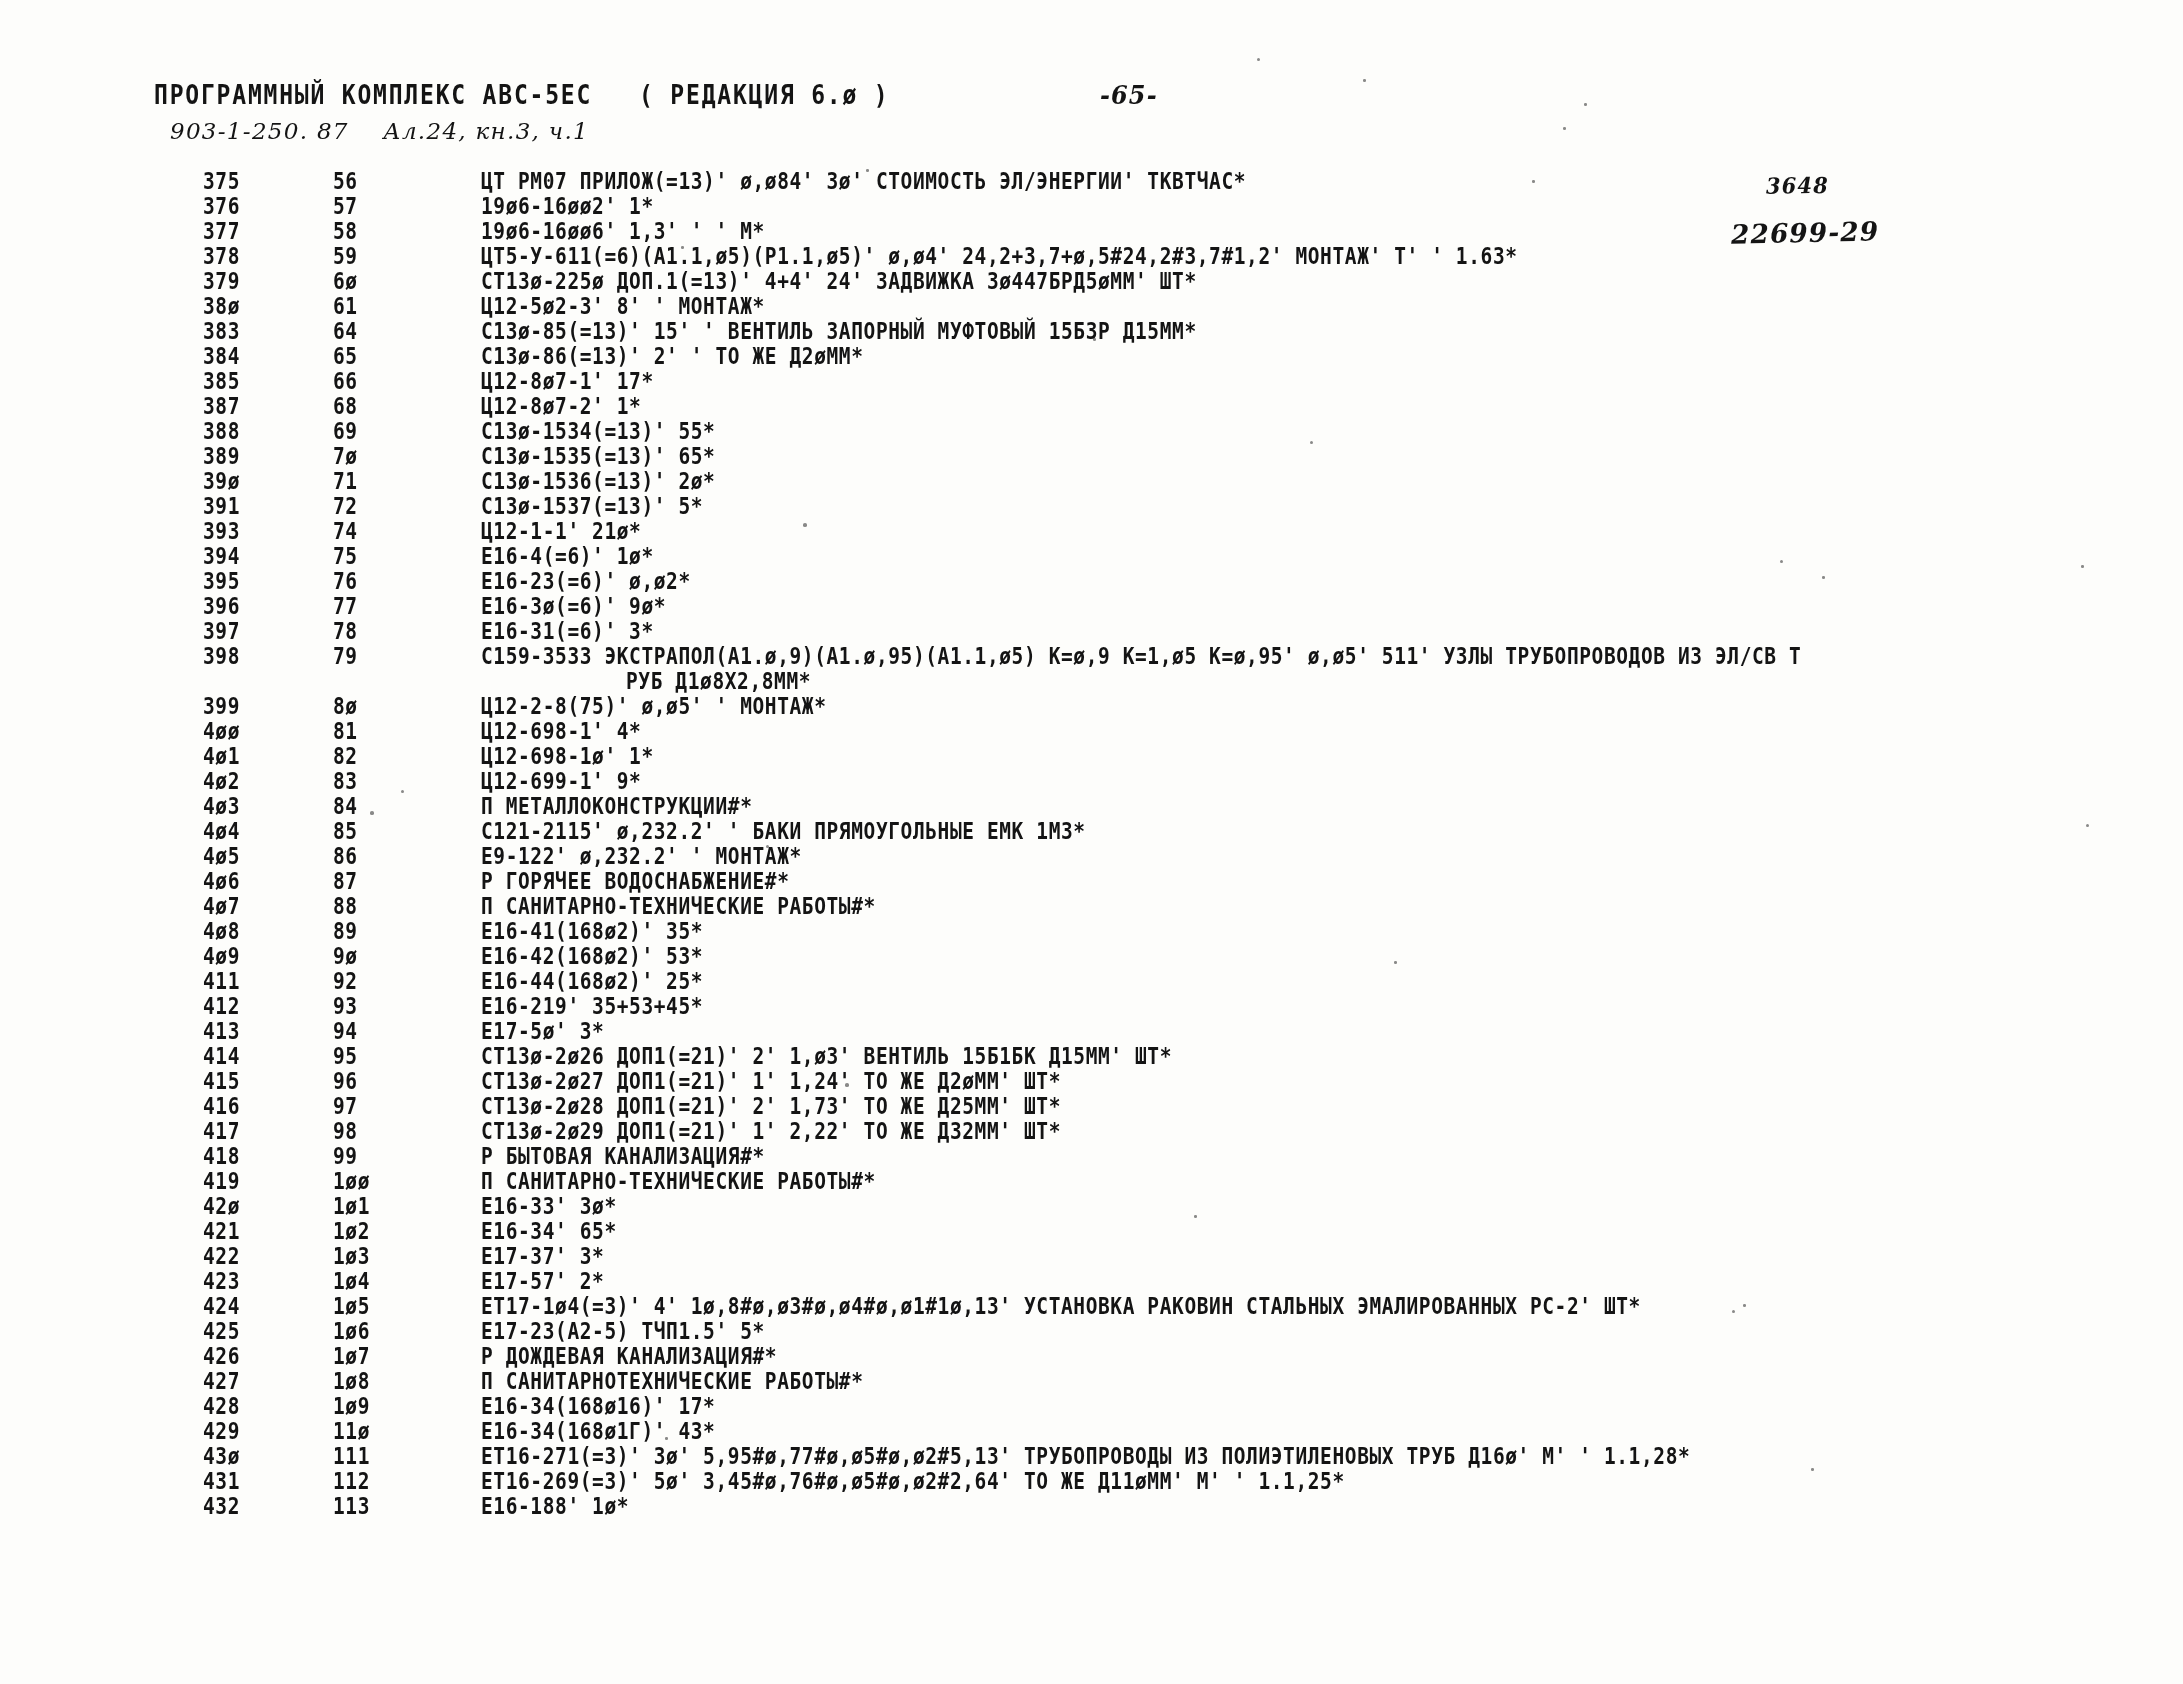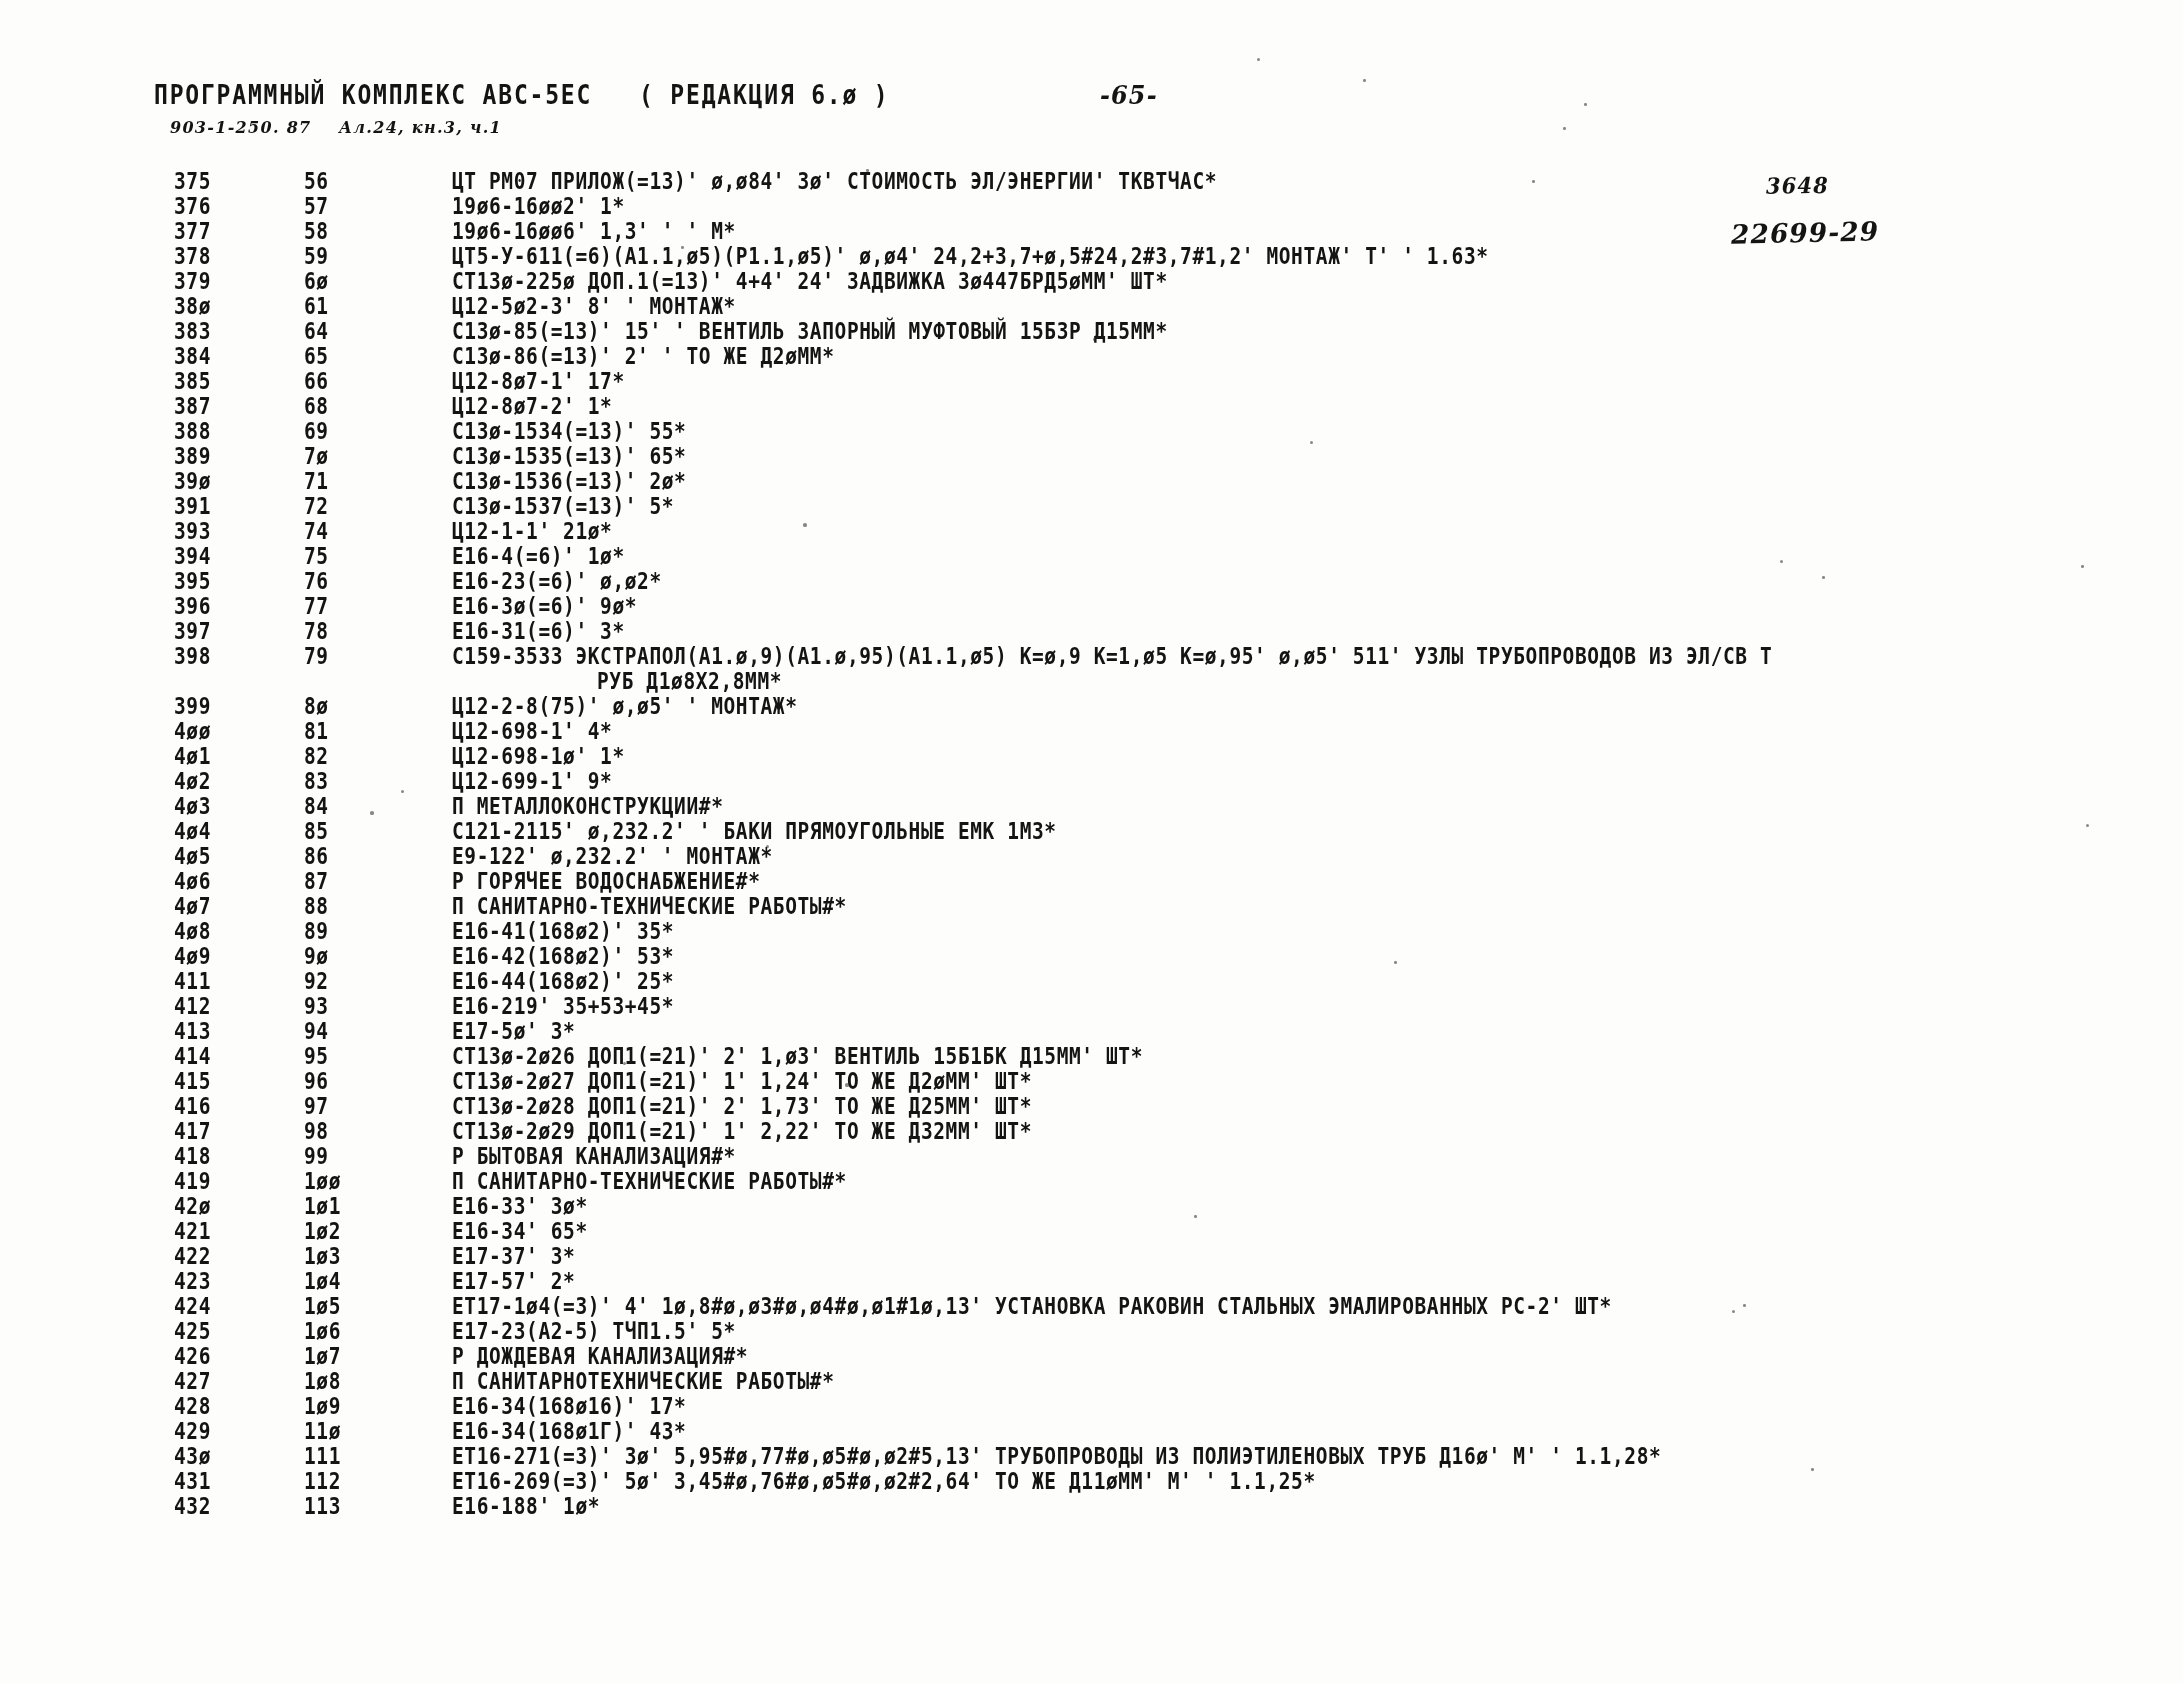--- a/index.html
+++ b/index.html
@@ -76,23 +76,23 @@
     font-weight: 700;
     letter-spacing: 1.1px;
     font-family: "DejaVu Serif", "Liberation Serif", serif;
     font-style: italic;
     transform: scaleY(1.05) rotate(-0.6deg);
   }
   .hdr-line2 {
     position: absolute;
     top: 39px;
     left: 158px;
-    font-size: 16px;
+    font-size: 23px;
     letter-spacing: 1.3px;
-    font-weight: 700;
+    font-weight: 400;
     font-family: "DejaVu Serif", "Liberation Serif", serif;
     font-style: italic;
     white-space: pre;
   }
   .hdr-stamp {
     position: absolute;
     top: 138px;
     left: 1719px;
     font-size: 26.4px;
     font-weight: 700;
@@ -101,20 +101,21 @@
     font-style: italic;
     transform: rotate(-1.4deg);
   }
 
   
   #listing {
     position: absolute;
     top: 167px;
     left: 0;
     width: 2128px;
+    padding-left: 29px;
   }
   .row {
     position: relative;
     height: 25px;
     white-space: pre;
   }
   .col-seq,
   .col-num,
   .col-text,
   .col-cont {

